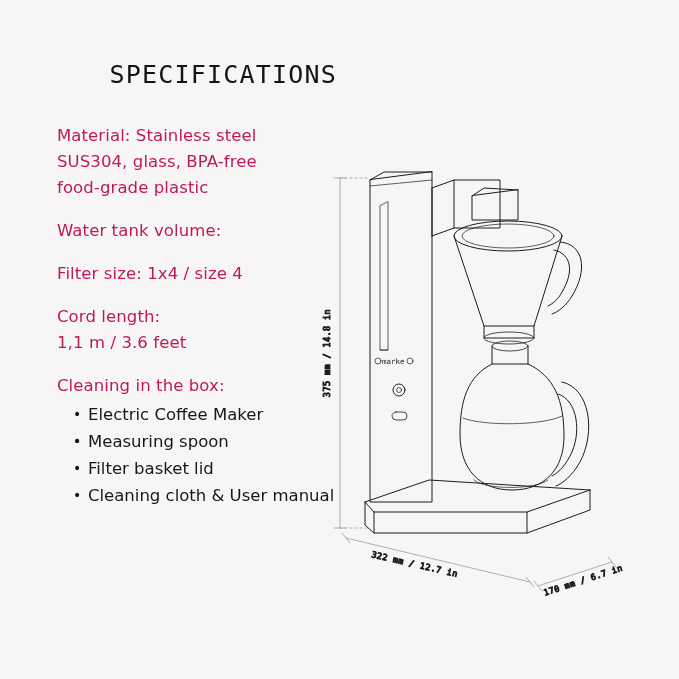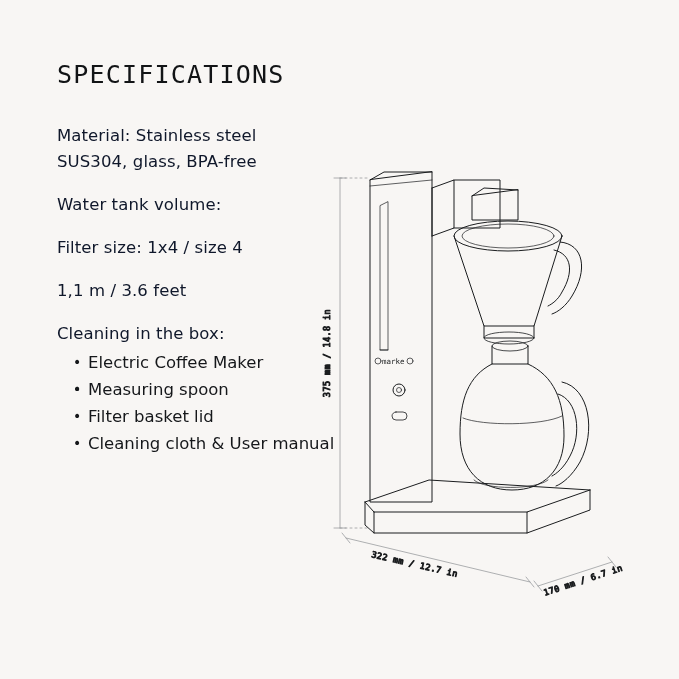--- a/index.html
+++ b/index.html
@@ -29,28 +29,29 @@
     width: 280px;
   }
   .specs-title {
     font-family: "DejaVu Sans Mono", monospace;
     font-size: 25px;
     letter-spacing: 1.2px;
     font-weight: 400;
     color: #121416;
     margin: 0 0 34px 0;
     white-space: nowrap;
+    text-align: right;
   }
   .spec-block {
     margin-bottom: 17px;
   }
   .spec-line {
     font-size: 16.5px;
     line-height: 26px;
-    color: #0f172a;
+    color: #be185d;
     letter-spacing: 0.1px;
   }
   .box-list {
     margin: 2px 0 0 0;
     padding: 0;
     list-style: none;
   }
   .box-list li {
     position: relative;
     font-size: 16.5px;
@@ -88,32 +89,34 @@
 <body>
 
 <div class="page">
 
   <div class="specs">
     <h1 class="specs-title">SPECIFICATIONS</h1>
 
     <div class="spec-block">
       <div class="spec-line">Material: Stainless steel</div>
       <div class="spec-line">SUS304, glass, BPA-free</div>
+      <div class="spec-line">food-grade plastic</div>
     </div>
 
 
     <div class="spec-block">
       <div class="spec-line">Water tank volume:</div>
     </div>
 
     <div class="spec-block">
       <div class="spec-line">Filter size: 1x4 / size 4</div>
     </div>
 
     <div class="spec-block">
+      <div class="spec-line">Cord length:</div>
       <div class="spec-line">1,1 m / 3.6 feet</div>
     </div>
 
     <div class="spec-block">
       <div class="spec-line">Cleaning in the box:</div>
       <ul class="box-list">
         <li><span class="bullet">•</span><span>Electric Coffee Maker</span></li>
         <li><span class="bullet">•</span></li>
         <li><span class="bullet">•</span><span>Measuring spoon</span></li>
         <li><span class="bullet">•</span><span>Filter basket lid</span></li>

